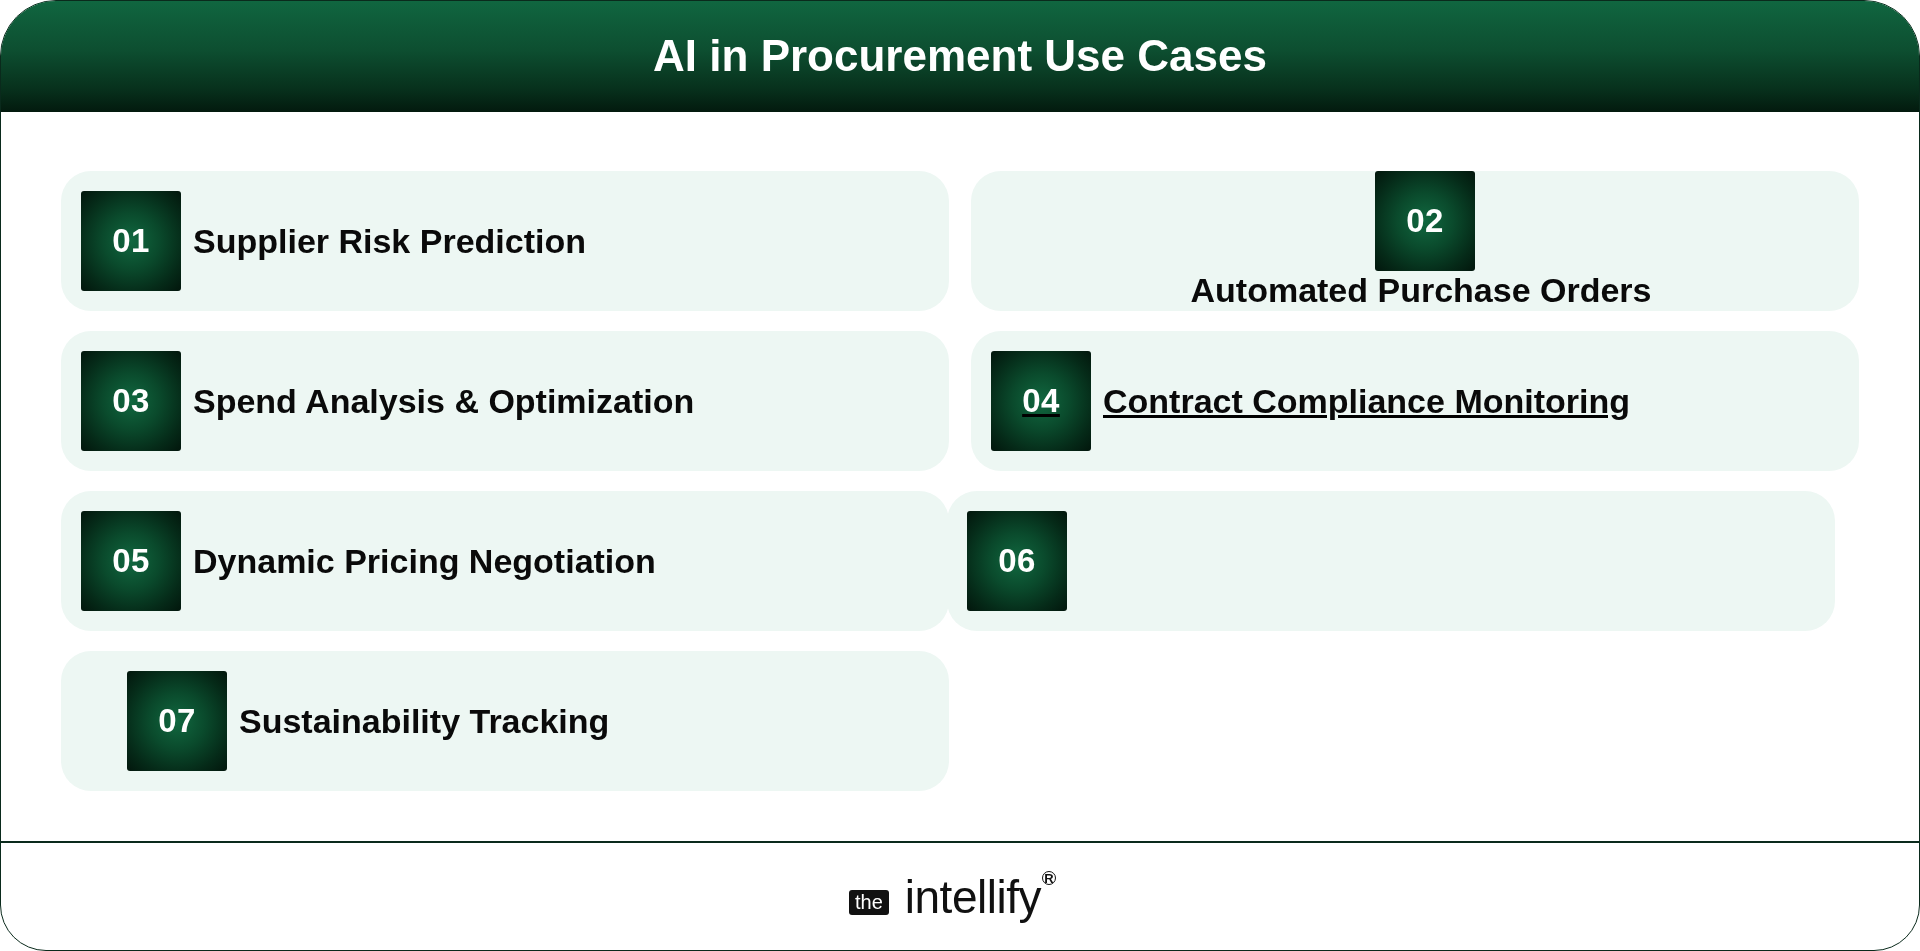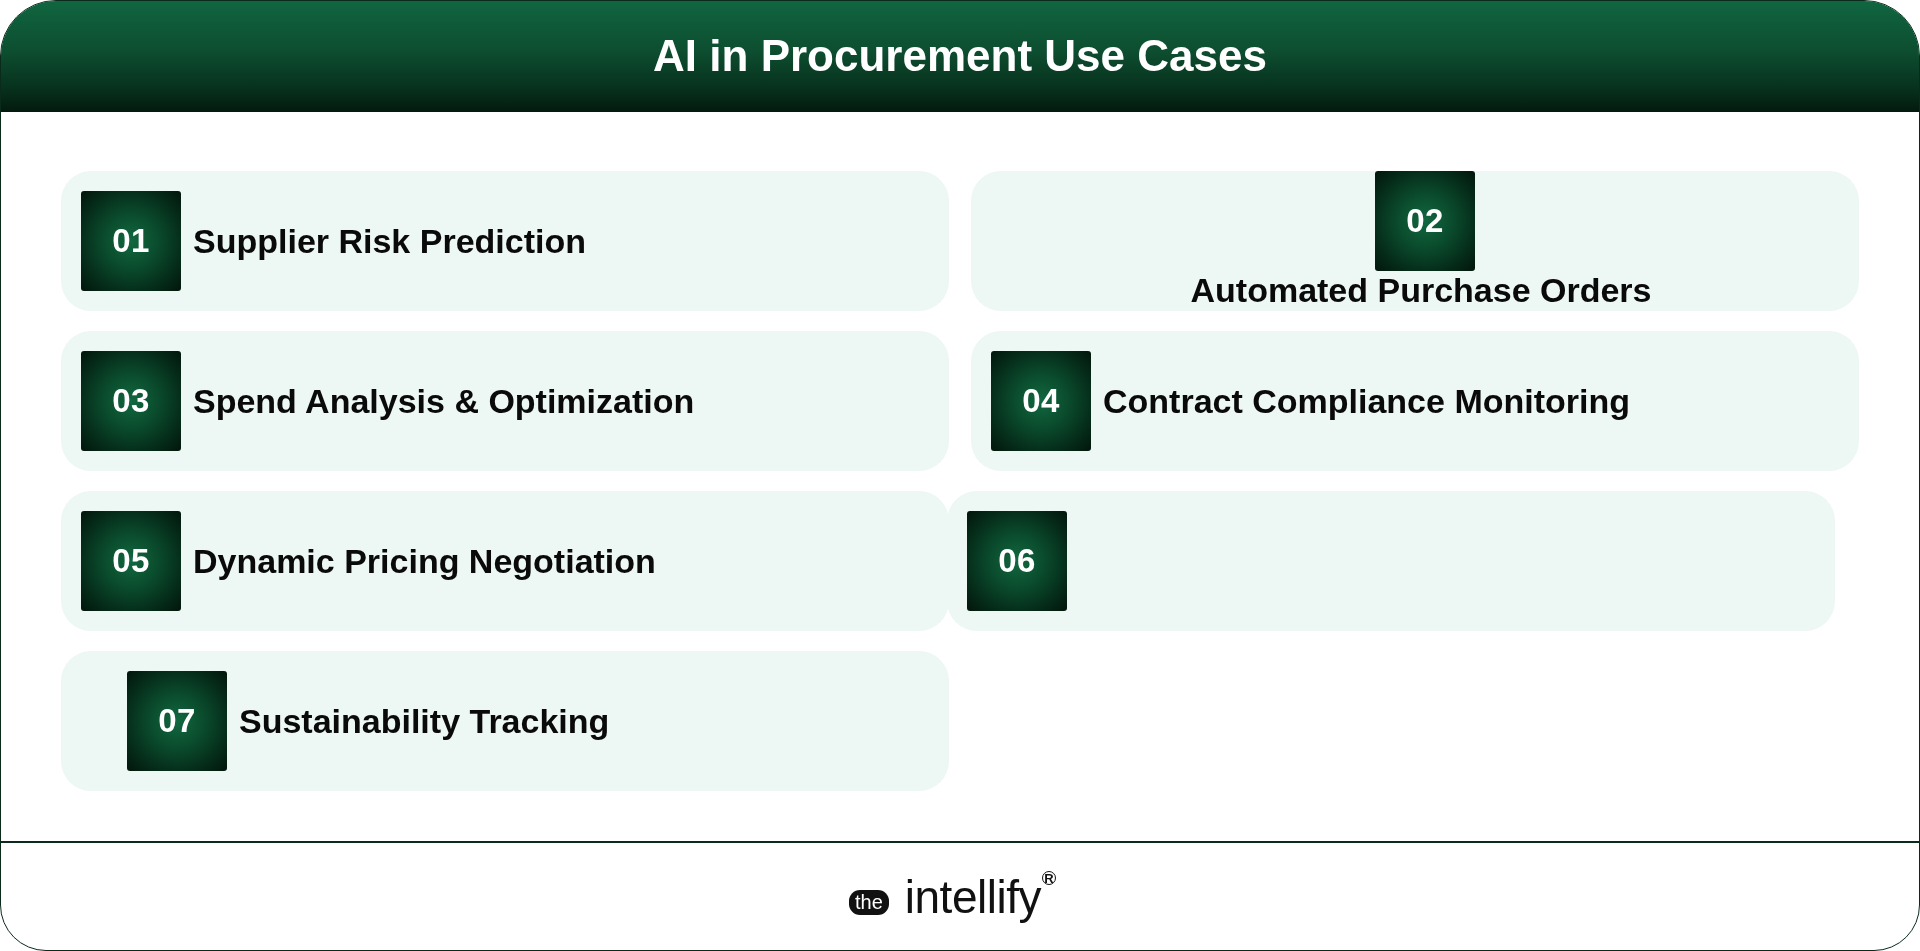--- a/index.html
+++ b/index.html
@@ -80,21 +80,21 @@
     display: flex; align-items: center;
   }
   .logo-the {
     background: #111111;
     color: #ffffff;
     font-size: 20px;
     font-weight: 400;
     padding: 0px 6px 2px 6px;
     height: 25px;
     line-height: 24px;
-    border-radius: 11px;
+    border-radius: 3px;
     margin-top: 10px;
   }
   .logo-word {
     margin-left: 16px;
     font-size: 46px;
     font-weight: 400;
     color: #111111;
     letter-spacing: -0.5px;
     line-height: 1;
   }
@@ -136,21 +136,21 @@
       <span class="card-title">Automated Purchase Orders</span>
     </div>
 
     <div class="card" style="left:0; top:160px;">
       <div class="badge">
         <span class="badge-num">03</span>
       </div>
       <span class="card-title">Spend Analysis &amp; Optimization</span>
     </div>
 
-    <div class="card" style="left:910px; top:160px;">
+    <div class="card" style="left:910px; top:160px;text-decoration:underline;">
       <div class="badge">
         <span class="badge-num">04</span>
       </div>
       <span class="card-title">Contract Compliance Monitoring</span>
     </div>
 
     <div class="card" style="left:0; top:320px;">
       <div class="badge">
         <span class="badge-num">05</span>
       </div>

